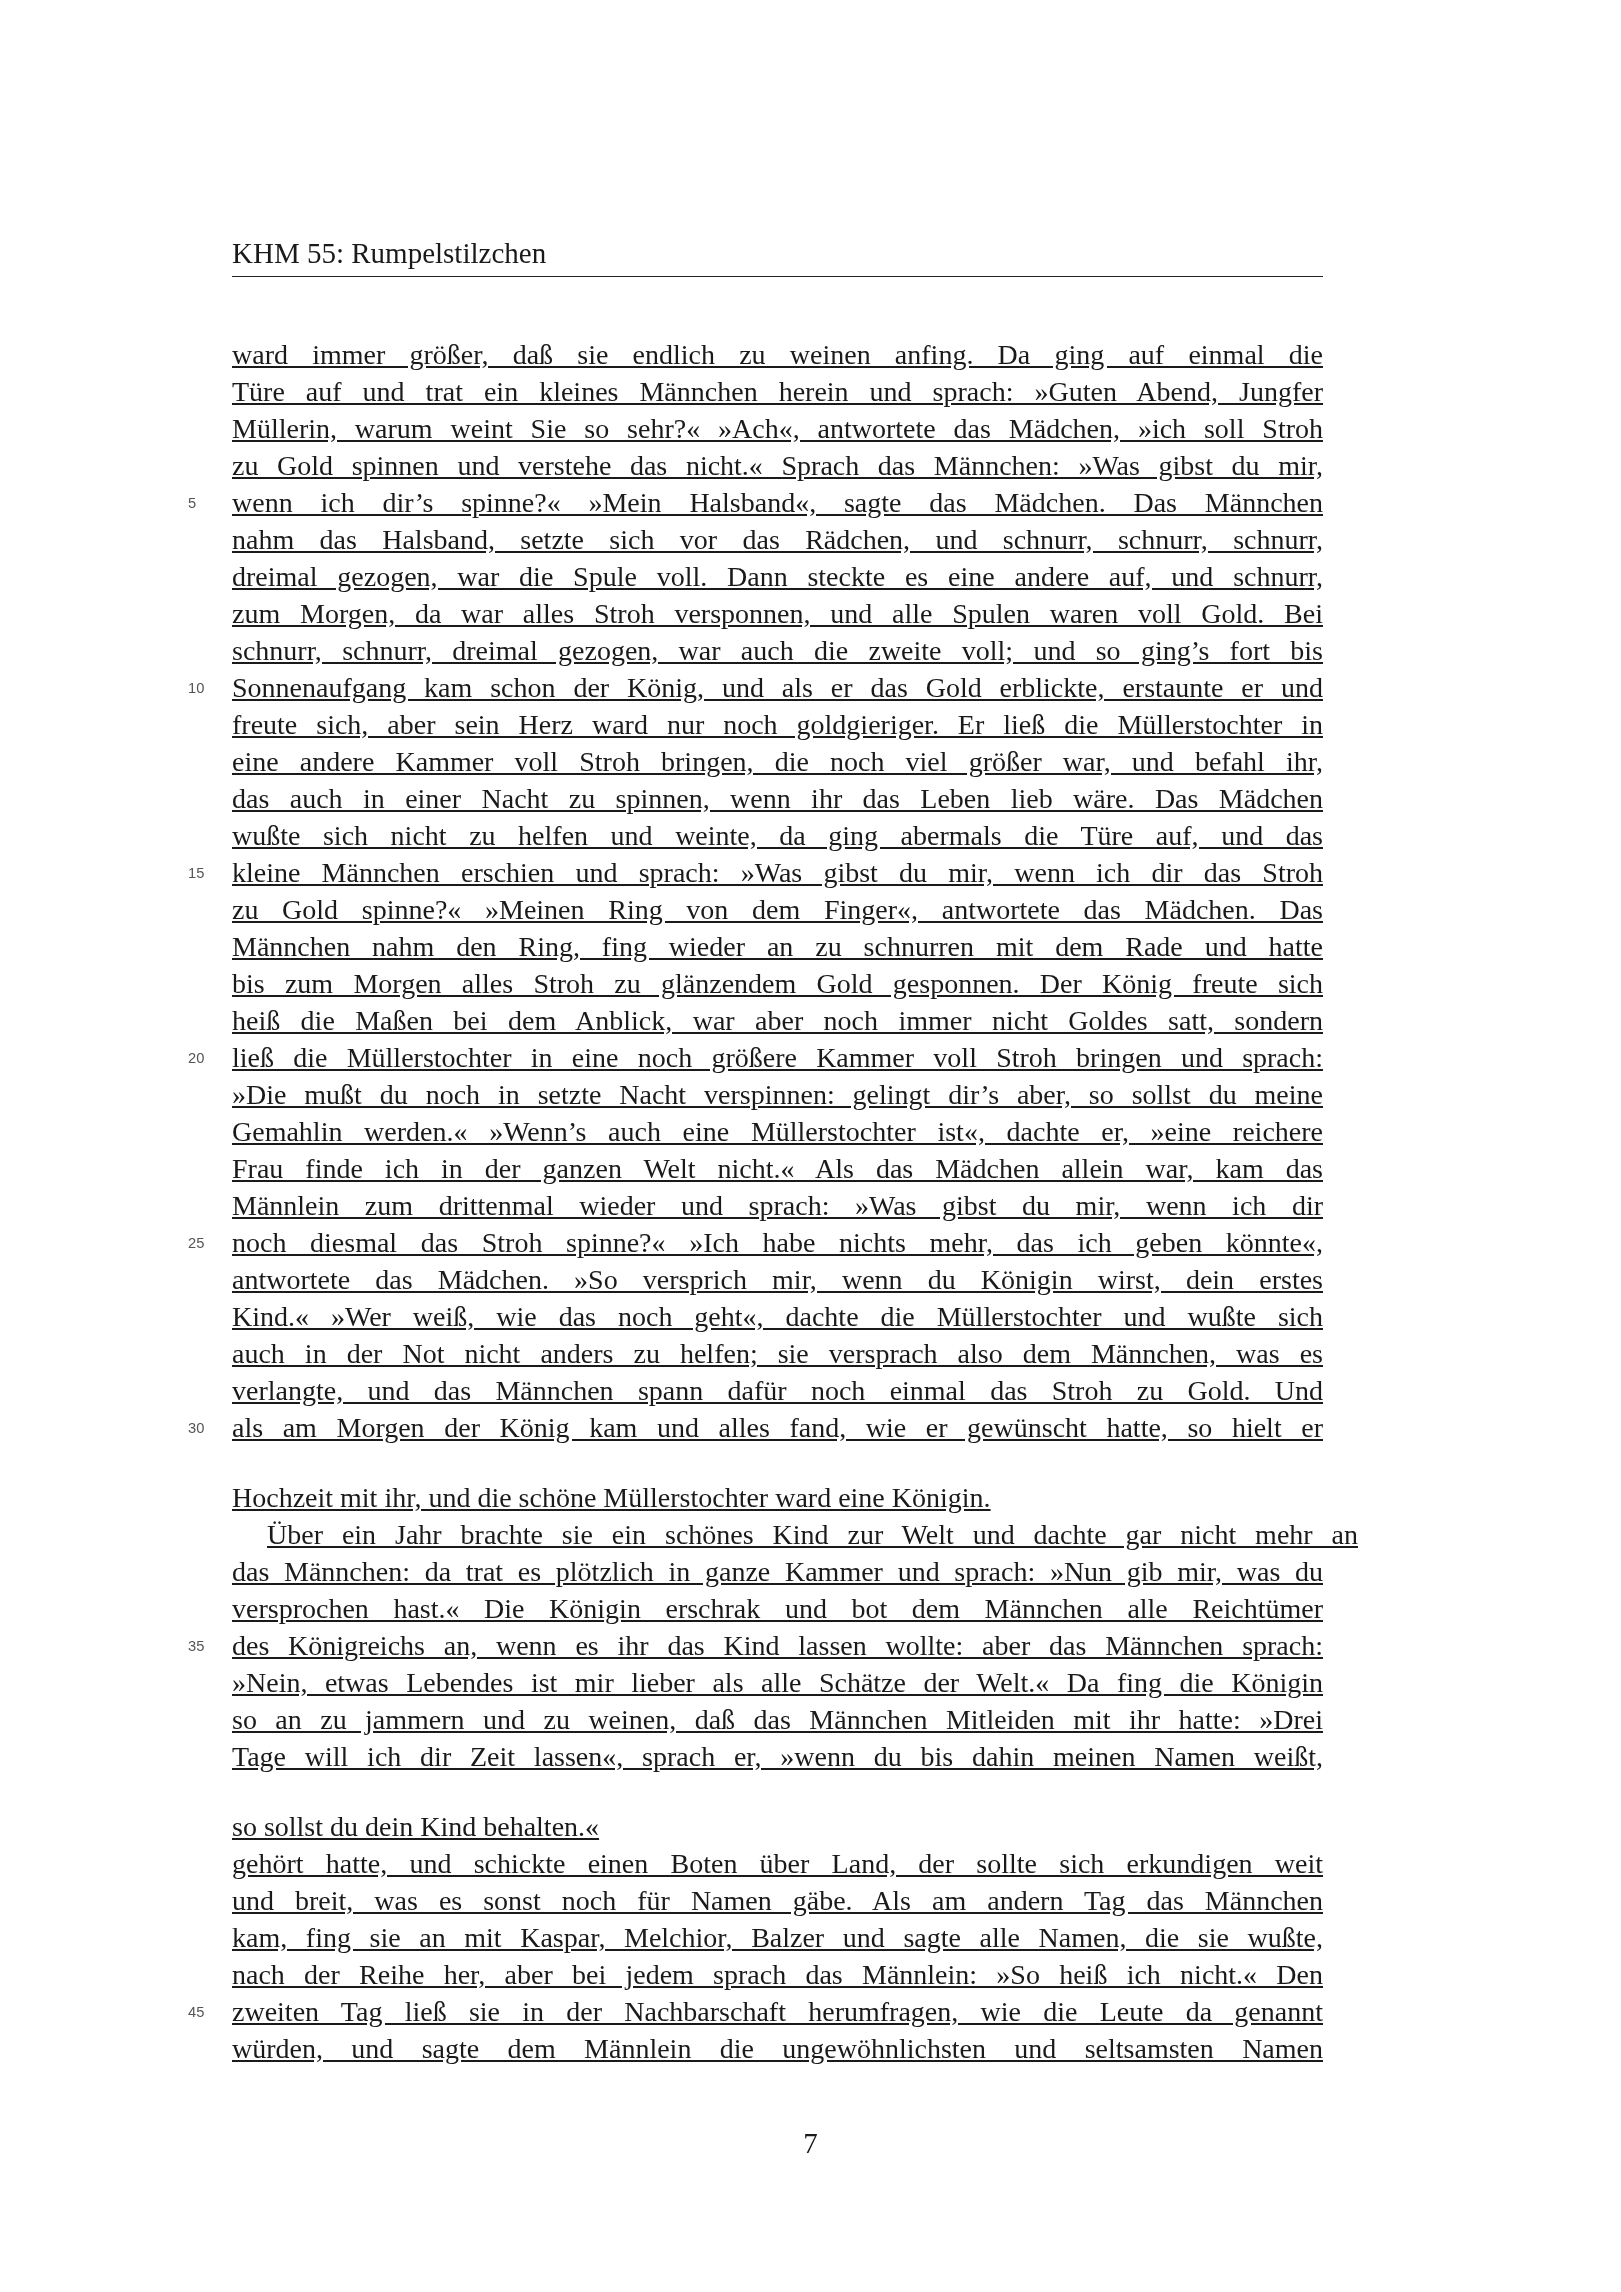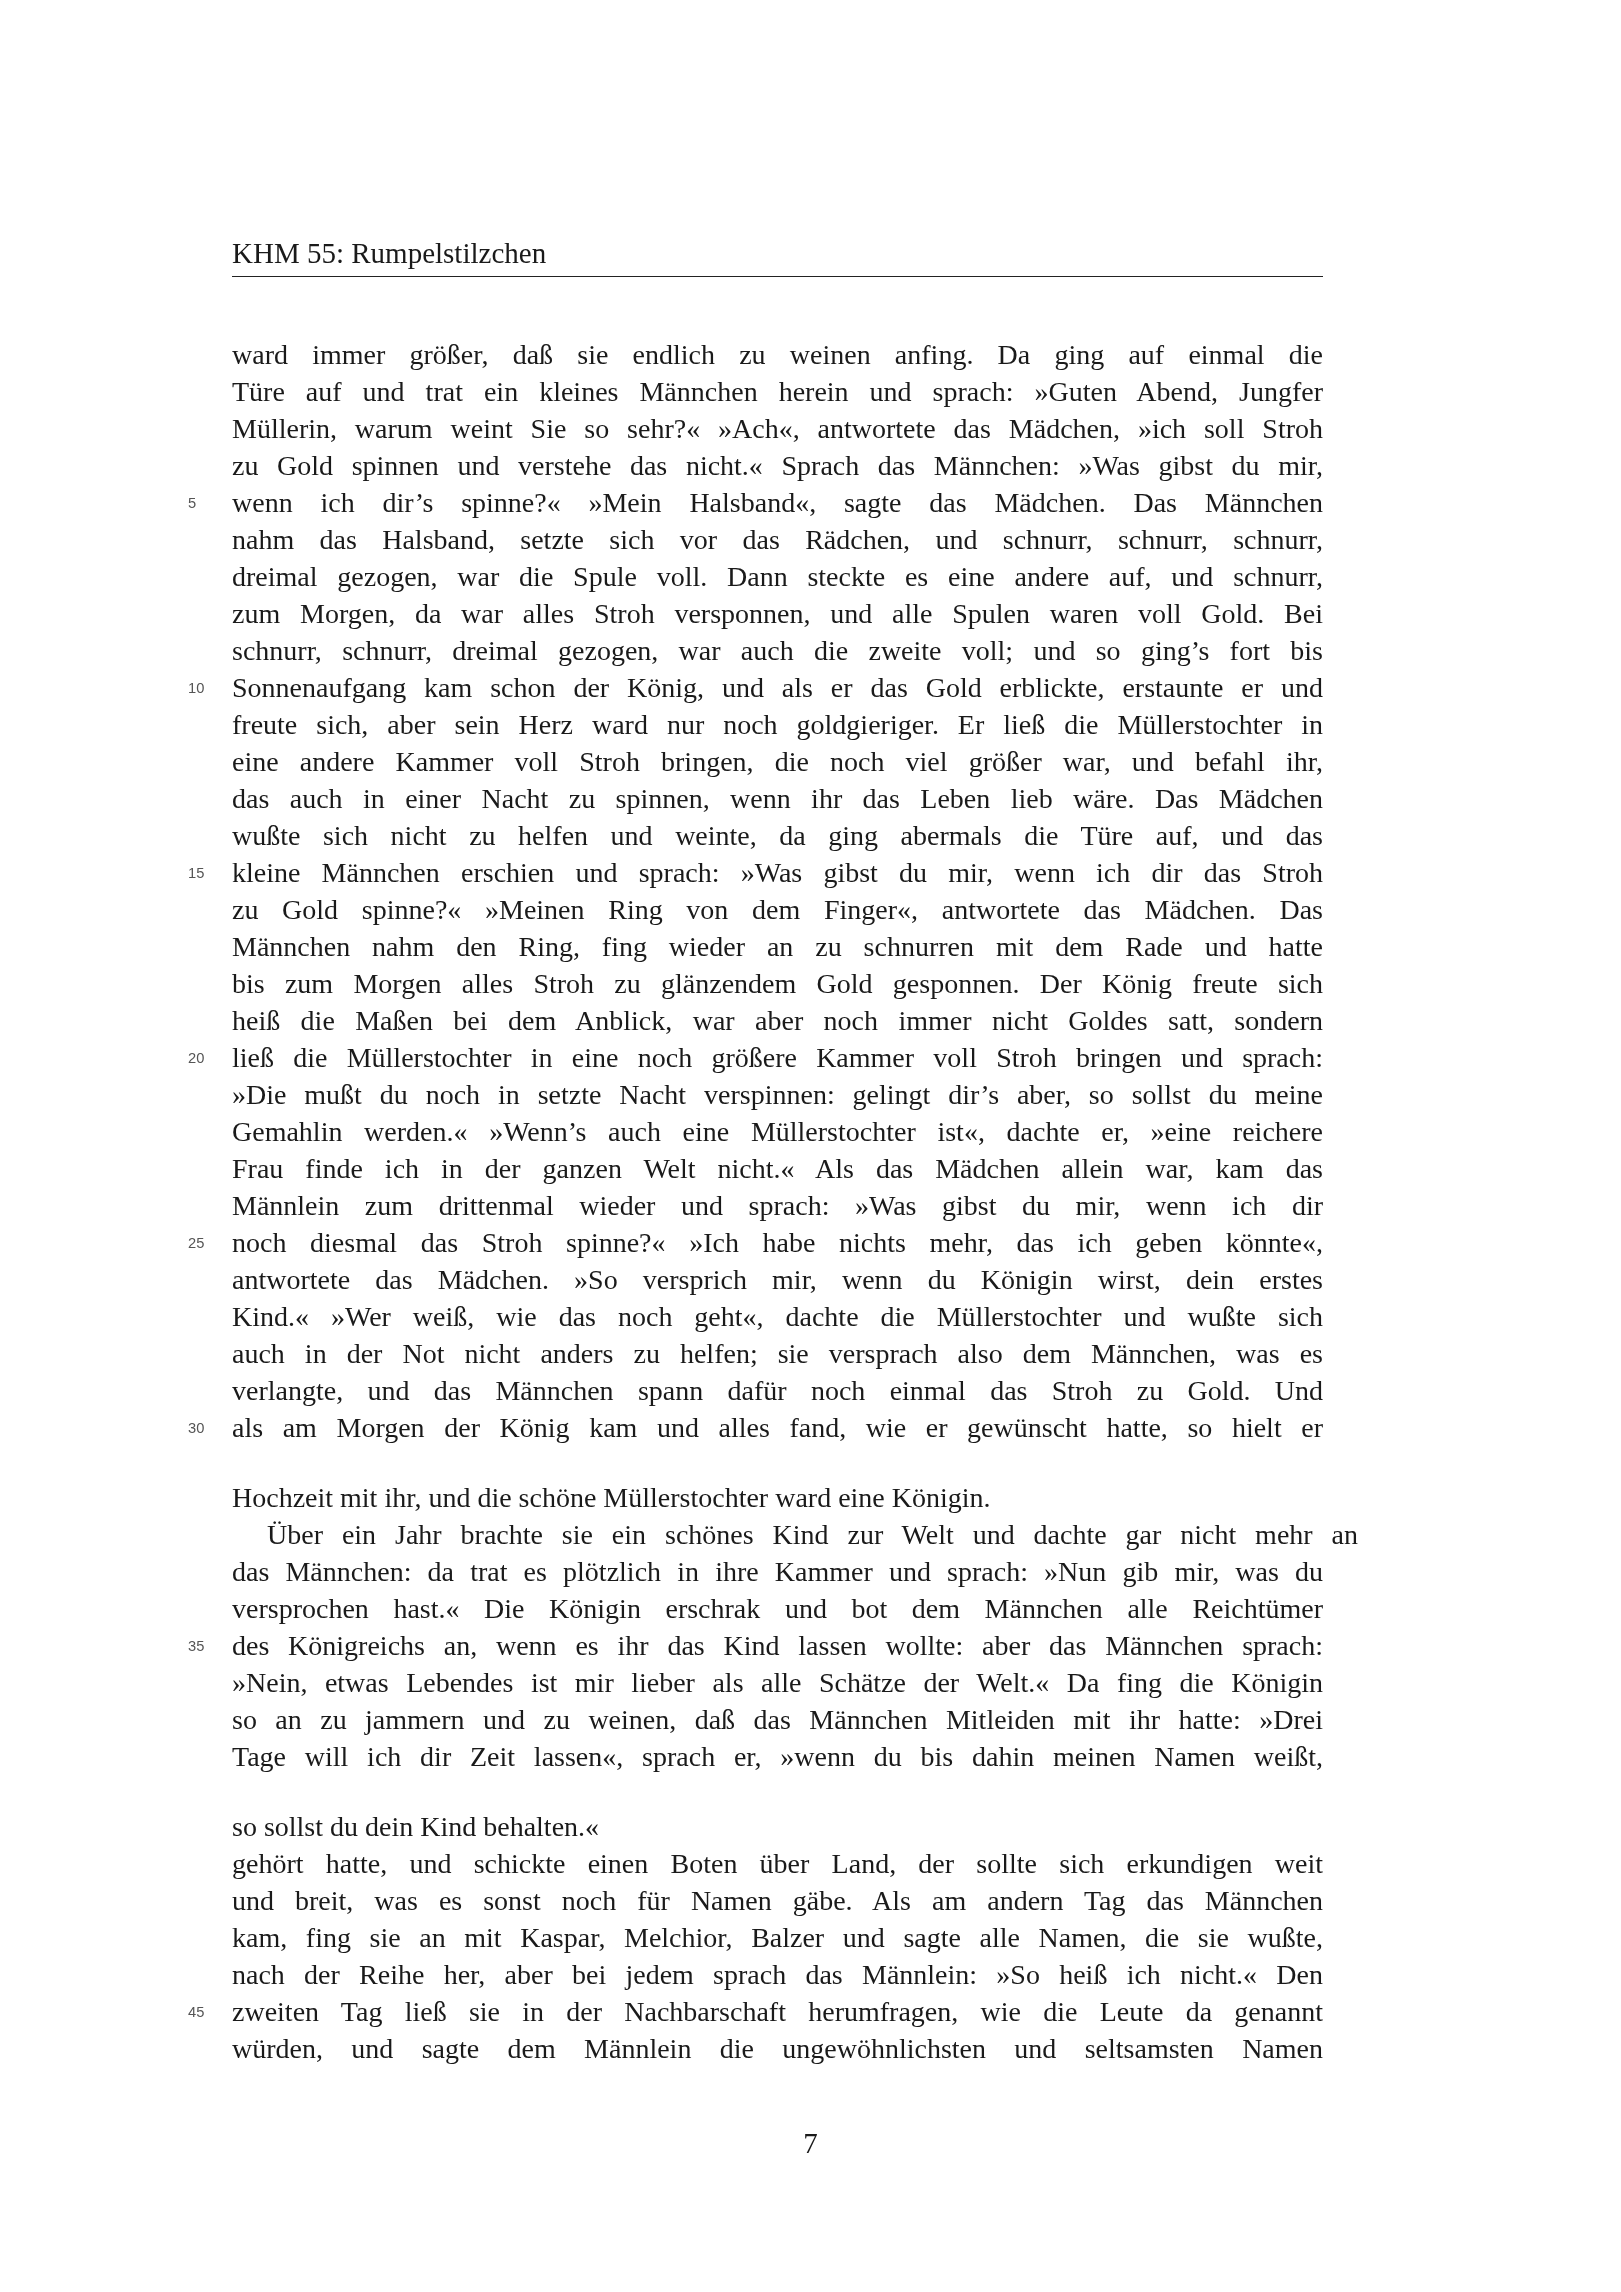--- a/index.html
+++ b/index.html
@@ -7,21 +7,21 @@
          font-family: "Liberation Serif", "DejaVu Serif", serif; color: #1a1a1a; }
   .header { position: absolute; left: 232px; top: 235px; width: 1091px;
             font-size: 29px; line-height: 37px; }
   .rule { position: absolute; left: 232px; top: 276px; width: 1091px; height: 0;
           border-top: 1.5px solid #222; }
   .body { position: absolute; left: 232px; top: 336px; width: 1091px; }
   .line { position: relative; height: 37px; line-height: 37px; font-size: 28px;
           white-space: nowrap; text-align: justify; text-align-last: justify; }
   .line.last { text-align-last: left; margin-top: 33px; }
   .line.indent .txt { padding-left: 35px; }
-  .line .txt { display: block; width: 100%; }
+  .line .txt { display: block; width: 100%; text-decoration: underline; }
   .lnum { position: absolute; left: -44px; top: 0; width: 24.5px; font-size: 14.7px;
           font-family: "Liberation Sans", "DejaVu Sans", sans-serif; color: #555;
           text-align: left; line-height: 39px; }
   .pagenum { position: absolute; left: 0; width: 1621px; top: 2127px; text-align: center;
              font-size: 29px; }
 </style>
 </head>
 <body>
 
 <div class="header">
@@ -153,21 +153,21 @@
     <div class="line last">
       <span class="lnum"></span>
       <span class="txt">Hochzeit mit ihr, und die schöne Müllerstochter ward eine Königin.</span>
     </div>
     <div class="line indent">
       <span class="lnum"></span>
       <span class="txt">Über ein Jahr brachte sie ein schönes Kind zur Welt und dachte gar nicht mehr an</span>
     </div>
     <div class="line">
       <span class="lnum"></span>
-      <span class="txt">das Männchen: da trat es plötzlich in ihre Kammer und sprach: »Nun gib mir, was du</span>
+      <span class="txt">das Männchen: da trat es plötzlich in ganze Kammer und sprach: »Nun gib mir, was du</span>
     </div>
     <div class="line">
       <span class="lnum"></span>
       <span class="txt">versprochen hast.« Die Königin erschrak und bot dem Männchen alle Reichtümer</span>
     </div>
     <div class="line">
       <span class="lnum">35</span>
       <span class="txt">des Königreichs an, wenn es ihr das Kind lassen wollte: aber das Männchen sprach:</span>
     </div>
     <div class="line">

